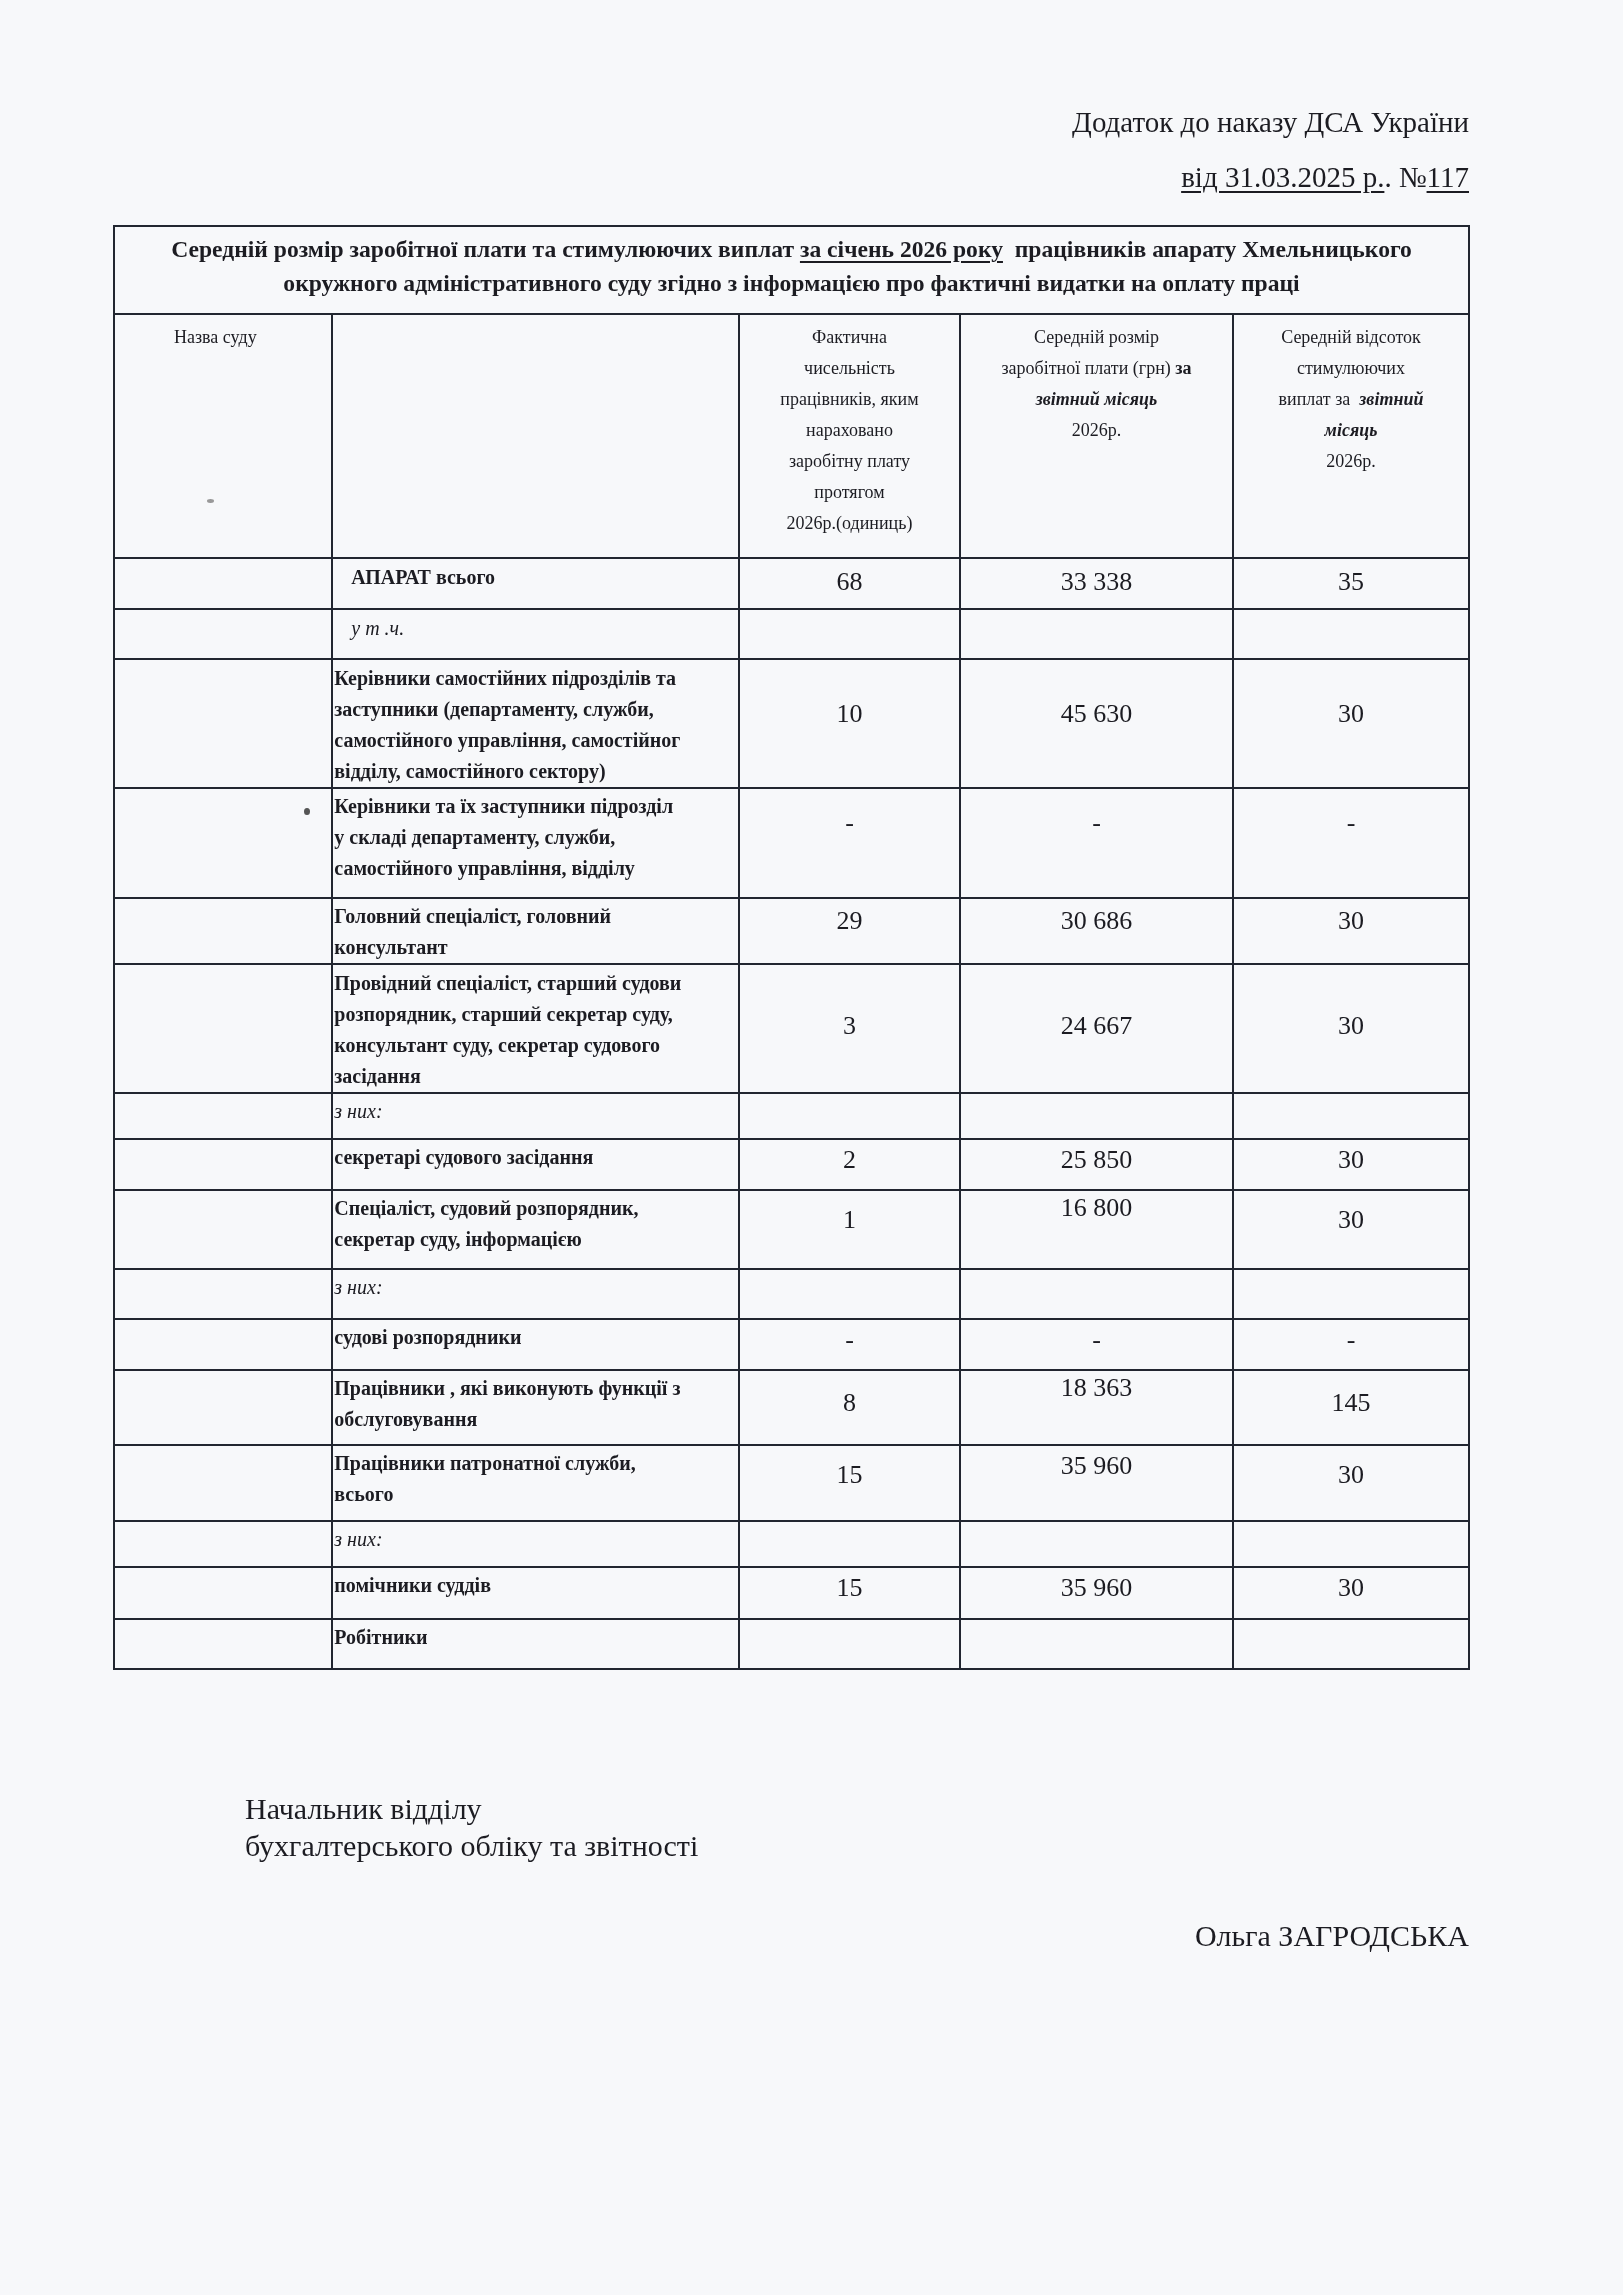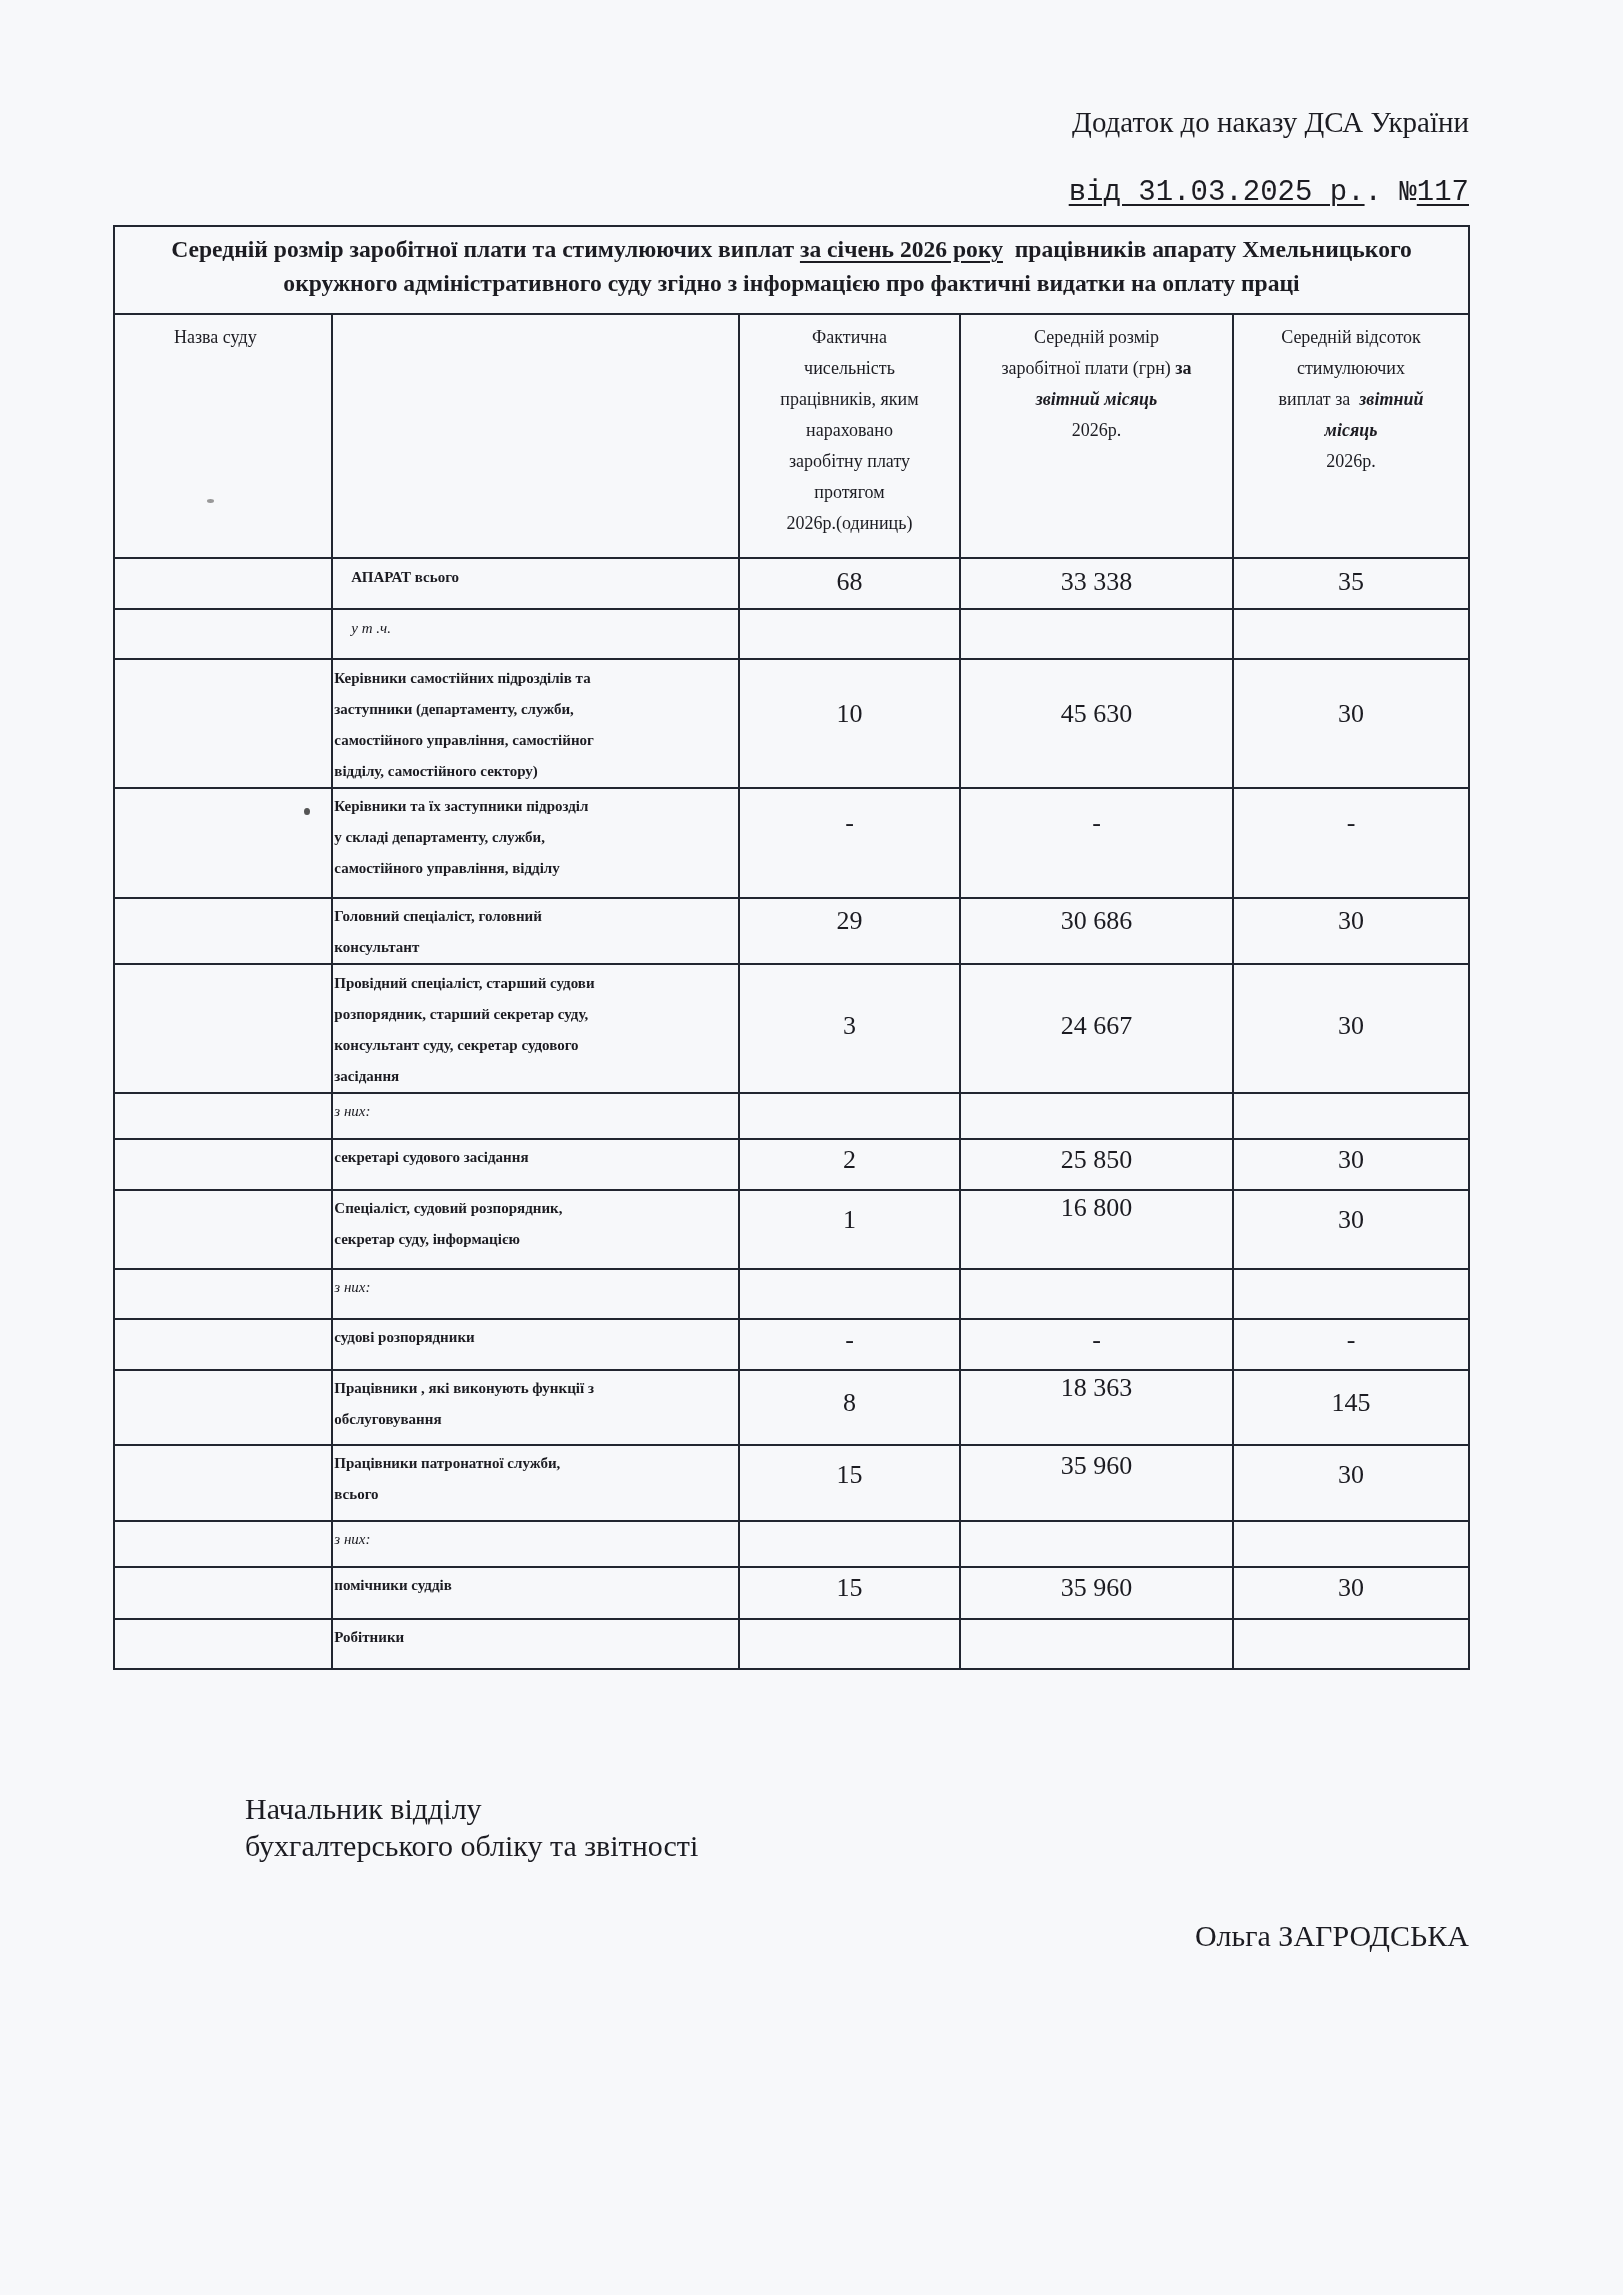--- a/index.html
+++ b/index.html
@@ -9,21 +9,21 @@
     font-family: "Liberation Serif", serif;
     color: #1c1c22;
     position: relative;
     overflow: hidden;
   }
   .header-line {
     position: absolute; right: 154px;
     font-size: 29px; white-space: nowrap;
   }
   #hdr1 { top: 106px; }
-  #hdr2 { top: 176px; font-family: Liberation Mono, monospace; }
+  #hdr2 { top: 161px; }
   .u { text-decoration: underline; text-decoration-thickness: 2px; text-underline-offset: 3.9px; }
 
   table.main {
     position: absolute; left: 113px; top: 225px;
     width: 1355px;
     border-collapse: collapse;
     table-layout: fixed;
   }
   table.main td {
     border: 2px solid #222630;
@@ -36,21 +36,21 @@
     font-weight: bold;
     font-size: 23.6px;
     line-height: 34px;
     padding-top: 0;
   }
   .title-cell .inner { padding-top: 5.2px; }
   .hdr-cell { height: 242px; font-size: 18px; line-height: 31px; text-align: center; }
   .hdr-cell .pad { padding-top: 6.5px; }
   .name-hdr { text-align: left; padding-left: 59px !important; }
   .lbl {
-    font-weight: bold; font-size: 15px; line-height: 31px;
+    font-weight: bold; font-size: 20px; line-height: 31px;
     text-align: left; white-space: nowrap; overflow: hidden;
     padding: 2.6px 0 0 1.3px !important;
   }
   .lbl.indent { padding-left: 18.3px !important; }
   .lbl.it { font-weight: normal; font-style: italic; }
   .num {
     text-align: center; font-size: 26px;
   }
   .num span { display: inline-block; }
   i.b { font-weight: bold; }

